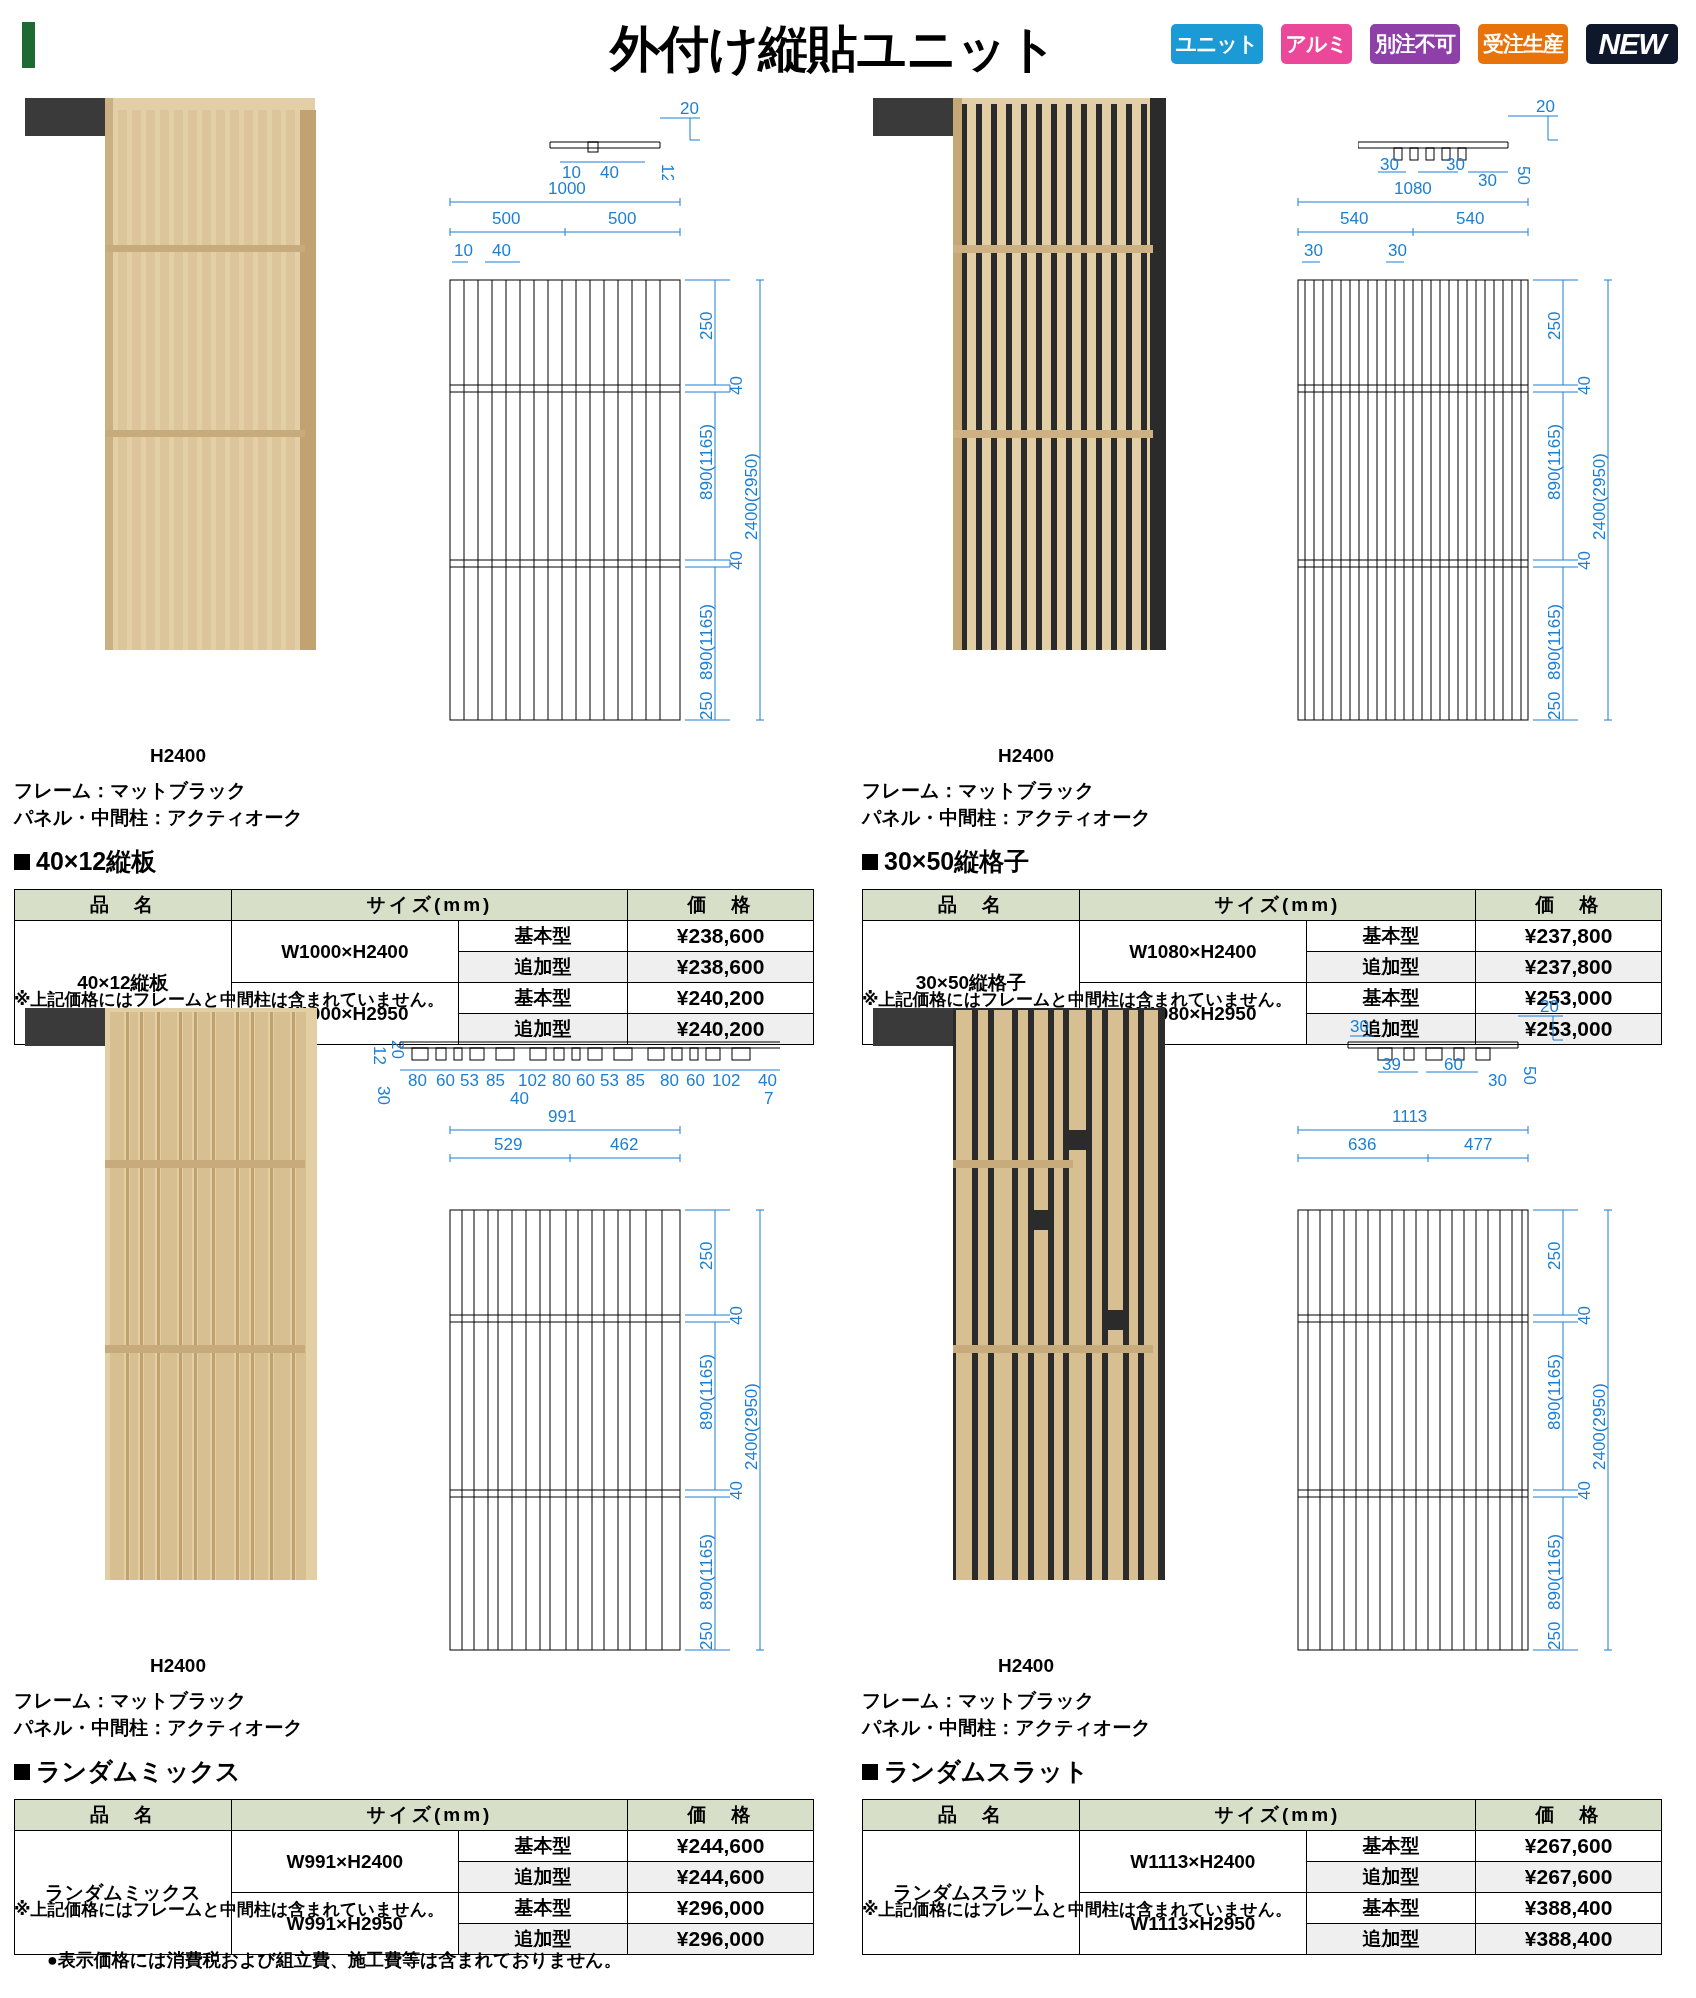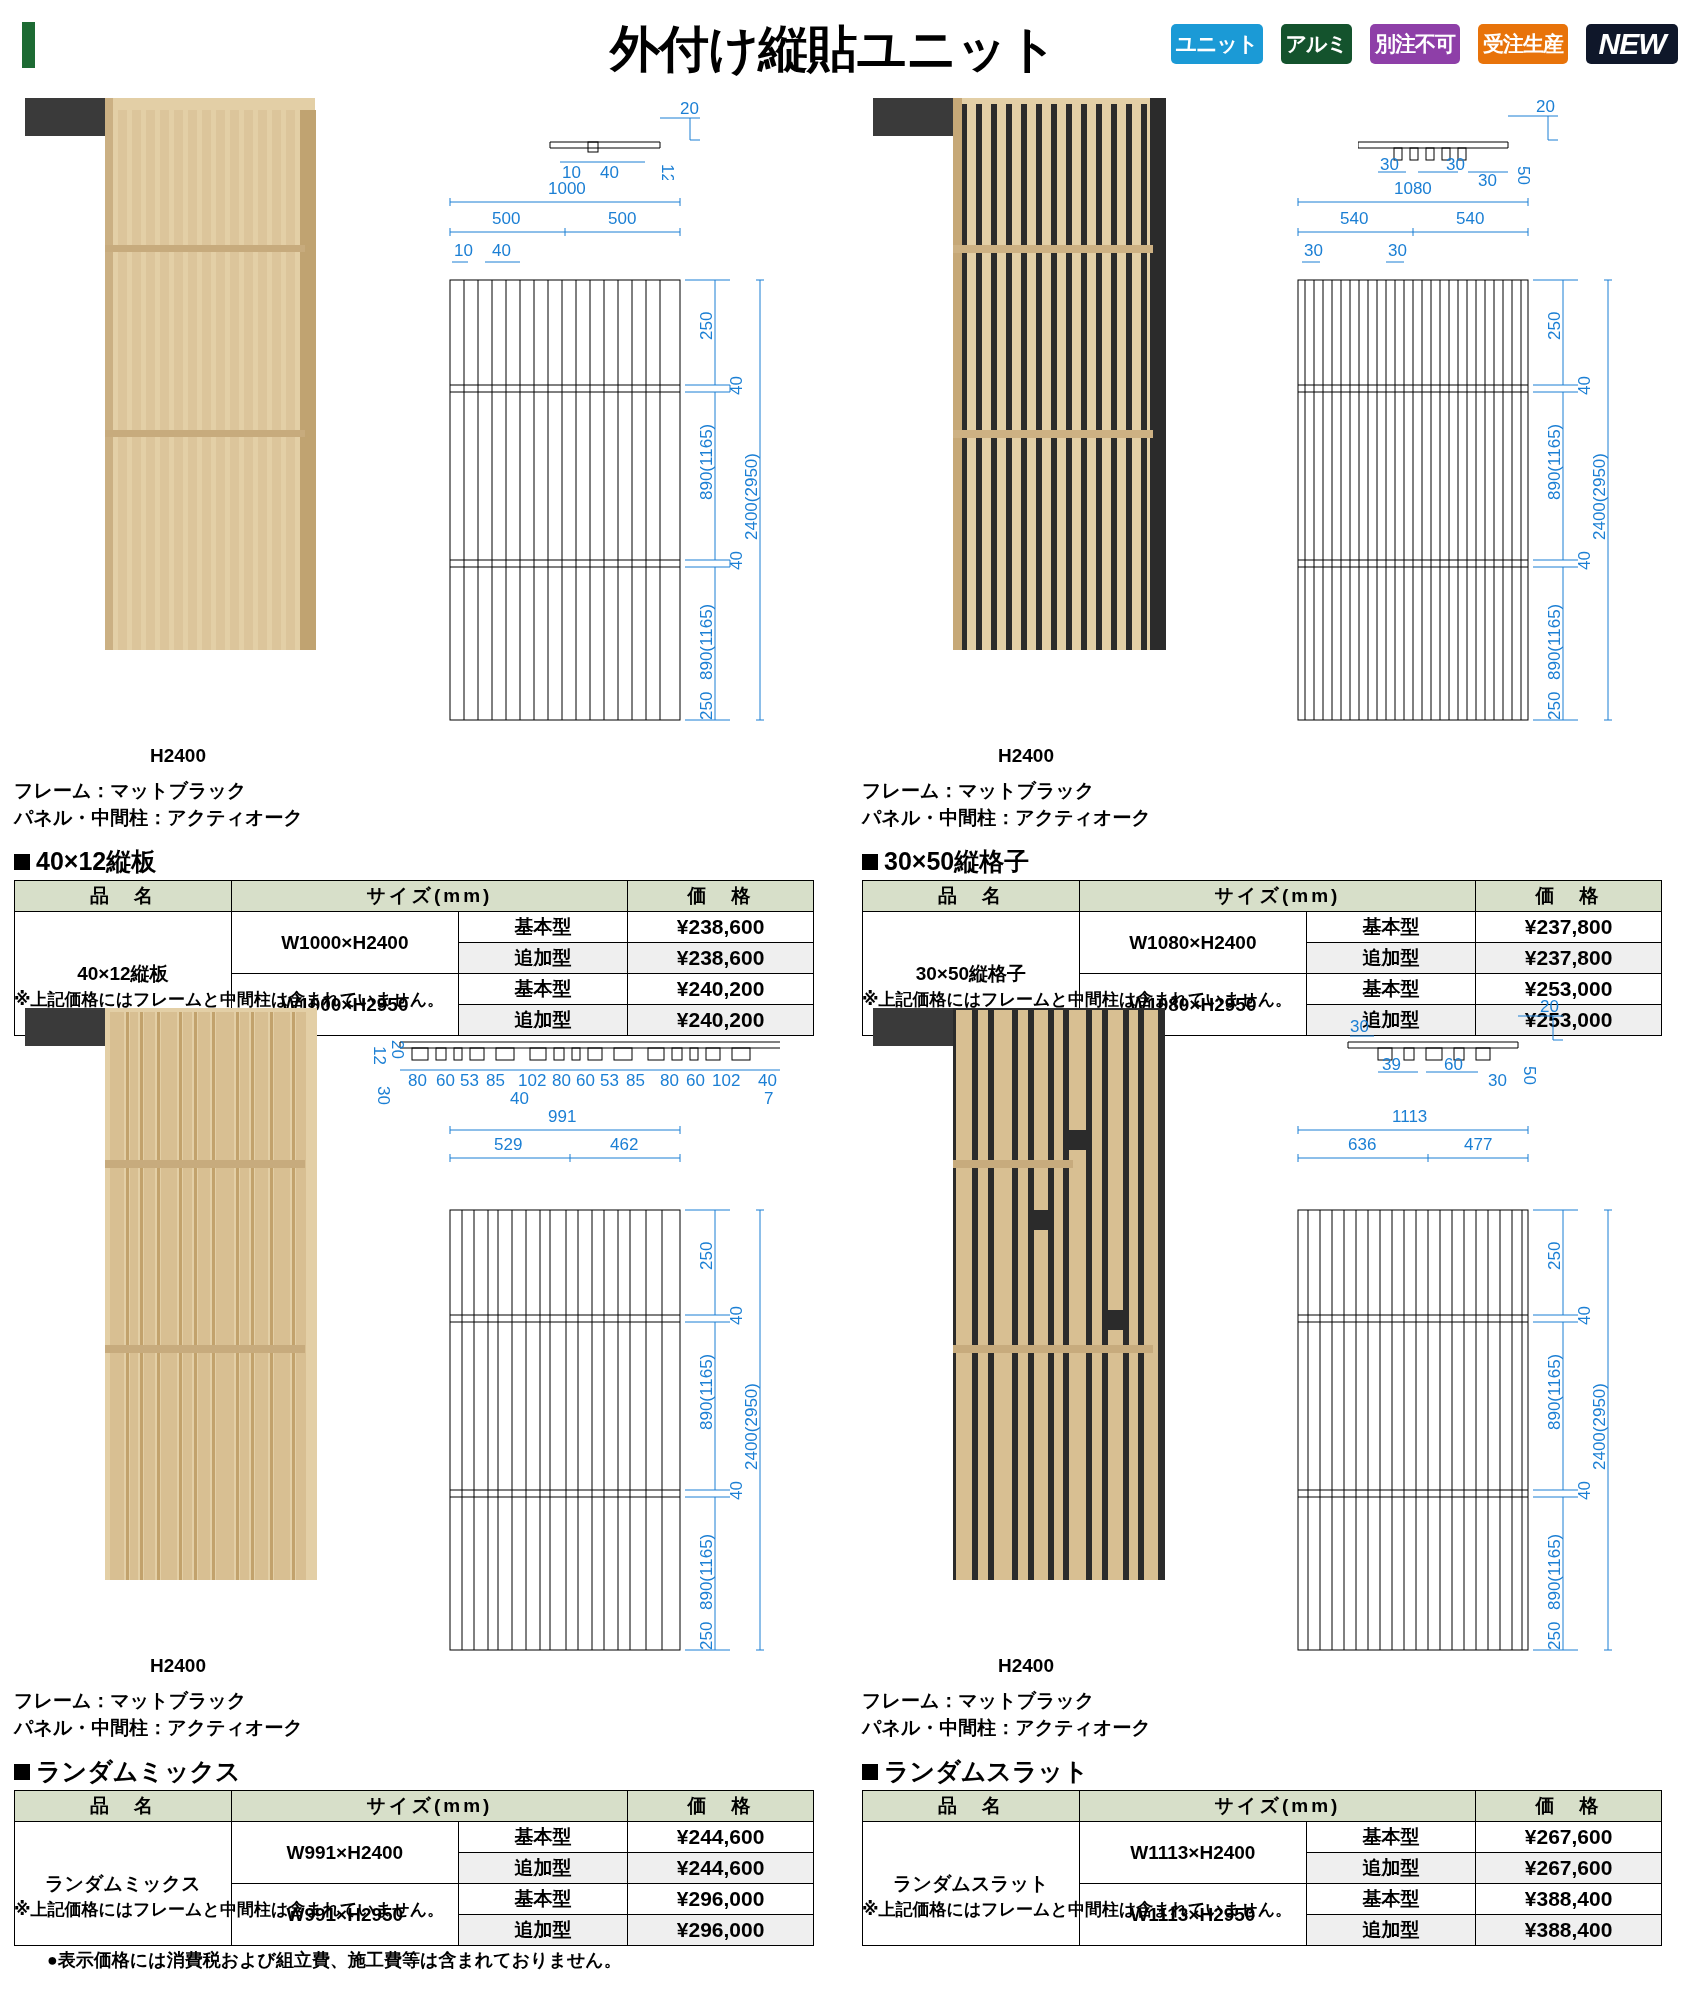--- a/index.html
+++ b/index.html
@@ -29,21 +29,21 @@
     font-size:50px;font-weight:bold;letter-spacing:-1px;white-space:nowrap;
   }
   .badges{position:absolute;right:18px;top:24px;display:flex;gap:18px;align-items:center;}
   .badge{
     height:40px;min-width:66px;border-radius:5px;
     display:flex;align-items:center;justify-content:center;
     font-size:21px;font-weight:bold;color:#fff;padding:0 5px;box-sizing:border-box;
     letter-spacing:-1px;
   }
   .badge.unit{background:#1b9ad6;}
-  .badge.alumi{background:#14532d;}
+  .badge.alumi{background:#ec4899;}
   .badge.besshu{background:#8e3fa8;}
   .badge.juchu{background:#e8730a;}
   .badge.new{background:#0f172a;min-width:92px;font-size:30px;font-style:italic;}
 
   
   .panel{position:absolute;}
   .blockA{left:0;top:90px;width:848px;height:900px;}
   .blockB{left:848px;top:90px;width:848px;height:900px;}
   .blockC{left:0;top:1000px;width:848px;height:940px;}
   .blockD{left:848px;top:1000px;width:848px;height:940px;}
@@ -63,20 +63,21 @@
     position:absolute;font-size:17px;font-weight:bold;white-space:nowrap;
   }
   .note2{
     position:absolute;font-size:18px;font-weight:bold;white-space:nowrap;margin-left:33px;
   }
 
   
   table.price{
     position:absolute;border-collapse:collapse;font-size:19px;
     width:800px;
+    margin-top:9px;
   }
   table.price th,table.price td{
     border:1px solid #000;text-align:center;padding:2px 4px;font-weight:bold;
     height:26px;box-sizing:border-box;
   }
   table.price thead th{background:#d7dfc9;font-weight:bold;font-size:19px;letter-spacing:3px;}
   table.price td.name{width:210px;}
   table.price td.size{width:220px;}
   table.price td.type{width:164px;}
   table.price td.price{width:180px;font-size:21px;}

